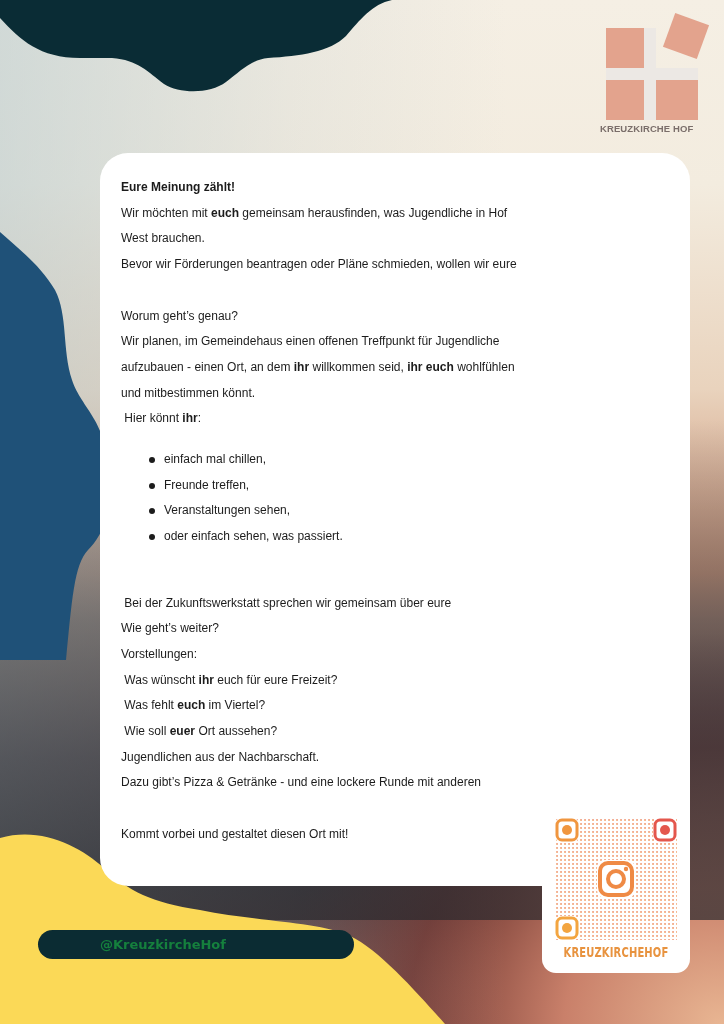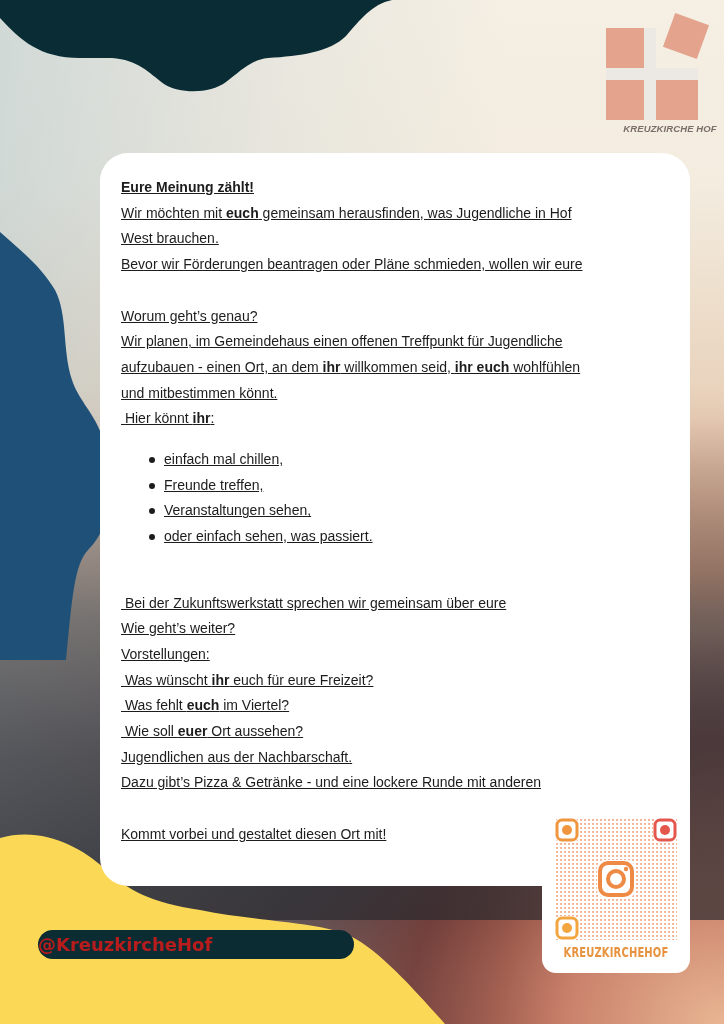--- a/index.html
+++ b/index.html
@@ -8,34 +8,34 @@
     background:
       radial-gradient(ellipse 520px 460px at 720px 1024px, #e8b592 0%, #c9806a 30%, rgba(110,50,45,0.9) 60%, rgba(40,28,34,0) 85%),
       linear-gradient(180deg, #f5efe4 0%, #f3ecdf 18%, #e9d3bd 38%, #c98b6e 56%, #4d2e33 74%, #2b2128 86%, #7b4840 100%);
   }
   .bg-left{position:absolute;inset:0;
     background:linear-gradient(90deg, rgba(180,200,205,0.55) 0%, rgba(200,210,210,0.25) 40%, rgba(255,255,255,0) 70%);}
   .bg-mid{position:absolute;left:0;top:420px;width:724px;height:500px;
     background:linear-gradient(180deg, rgba(80,95,100,0) 0%, rgba(70,80,85,0.55) 40%, rgba(40,40,45,0.7) 100%);}
   svg.shape{position:absolute;}
   .card{position:absolute;left:100px;top:153px;width:590px;height:733px;background:#ffffff;border-radius:28px;}
-  .card-text{position:absolute;left:121px;top:175px;width:560px;font-size:14px;line-height:25.7px;color:#1c1c1c;text-decoration:underline;}
+  .card-text{position:absolute;left:121px;top:175px;width:560px;font-size:12px;line-height:25.7px;color:#1c1c1c;}
   .card-text p{margin:0;}
   .card-text .gap{height:25.7px;}
   .card-text b{font-weight:bold;}
   .card-text ul{margin:15px;padding:0 0 0 28px;list-style:none;}
   .card-text li{position:relative;}
   .card-text li::before{content:"";position:absolute;left:-15px;top:10px;width:6px;height:6px;border-radius:50%;background:#1c1c1c;}
   .logo{position:absolute;left:604px;top:10px;width:110px;height:130px;}
-  .logo-caption{position:absolute;left:620px;top:123px;width:100px;text-align:center;font-size:9.5px;font-weight:bold;color:#7a6e6a;letter-spacing:0.1px;font-style:italic;}
+  .logo-caption{position:absolute;left:600px;top:123px;width:100px;font-size:9.5px;font-weight:bold;color:#7a6e6a;letter-spacing:0.1px;}
   .qr-card{position:absolute;left:542px;top:812px;width:148px;height:161px;background:#fff;border-radius:14px;}
   .qr-label{position:absolute;left:542px;top:944px;width:148px;text-align:center;font-size:13.5px;font-weight:bold;letter-spacing:0.2px;
     color:#e8933f;font-family:"DejaVu Sans Condensed","DejaVu Sans",sans-serif;transform:scaleX(0.82);}
   .handle-pill{position:absolute;left:38px;top:930px;width:316px;height:29px;border-radius:15px;background:#0b2c33;}
-  .handle-text{position:absolute;left:38px;top:930px;width:250px;height:29px;line-height:29px;color:#b91c1c;font-weight:bold;font-size:18px;font-family:"DejaVu Sans",sans-serif;}
+  .handle-text{position:absolute;left:38px;top:930px;width:250px;height:29px;line-height:29px;text-align:center;color:#15803d;font-weight:bold;font-size:13px;font-family:"DejaVu Sans",sans-serif;}
 </style>
 </head>
 <body>
 
 <div class="bg"></div>
 <div class="bg-left"></div>
 <div class="bg-mid"></div>
 
 <svg class="shape" style="left:0;top:0" width="400" height="100" viewBox="0 0 400 100">
   <path d="M0,0 L392,0 C372,4 360,20 346,36 C330,52 300,56 268,58 C250,60 240,72 226,82 C210,94 180,94 164,84 C148,72 138,60 112,58 L80,58 C40,58 20,40 0,18 Z" fill="#0a2c35"></path>

